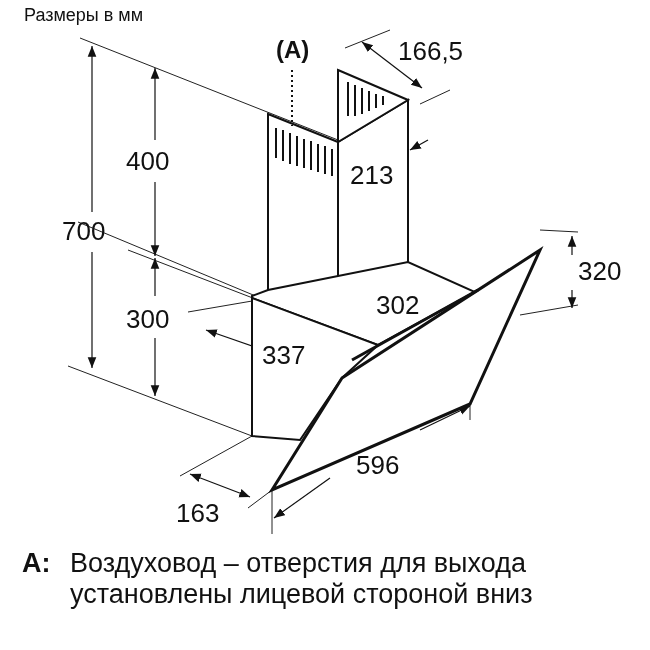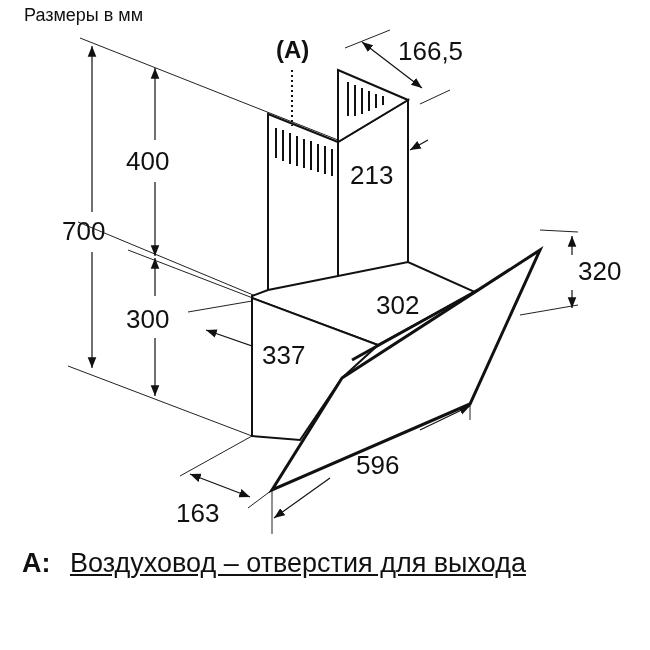--- a/index.html
+++ b/index.html
@@ -5,21 +5,21 @@
     html, body { margin: 0; padding: 0; background: #ffffff; }
     body { width: 650px; height: 650px; position: relative; overflow: hidden;
            font-family: "Liberation Sans", sans-serif; color: #111; }
     .title { position: absolute; left: 24px; top: 0px; font-size: 18px; line-height: 30px; }
     svg.diagram { position: absolute; left: 0; top: 0; }
     .dimtxt { font-family: "Liberation Sans", sans-serif; font-size: 26px; fill: #111; }
     .alabel { font-family: "Liberation Sans", sans-serif; font-size: 24px; font-weight: bold; fill: #111; }
     .note { position: absolute; left: 22px; top: 548px; font-size: 27px; line-height: 31px; }
     .note-row { display: flex; }
     .note-key { font-weight: bold; width: 48px; flex: none; }
-    .note-text { white-space: nowrap; text-decoration: underline; }
+    .note-text { white-space: nowrap; }
     .note-line { display: block; }
   </style>
 </head>
 <body>
 
 <div class="title">Размеры в мм</div>
 
 <svg class="diagram" width="650" height="540" viewBox="0 0 650 540" xmlns="http://www.w3.org/2000/svg">
   <defs>
     <marker id="arr" viewBox="0 0 10 10" refX="10" refY="5" markerWidth="9" markerHeight="9" orient="auto-start-reverse">
@@ -119,15 +119,16 @@
   <text class="dimtxt" x="356" y="474">596</text>
   <text class="dimtxt" x="176" y="522">163</text>
   <text class="alabel" x="276" y="58">(A)</text>
 </svg>
 
 <div class="note">
   <div class="note-row">
     <span class="note-key">A:</span>
     <span class="note-text">
       <span class="note-line">Воздуховод – отверстия для выхода</span>
+      <span class="note-line">установлены лицевой стороной вниз</span>
     </span>
   </div>
 </div>
 
 </body></html>

